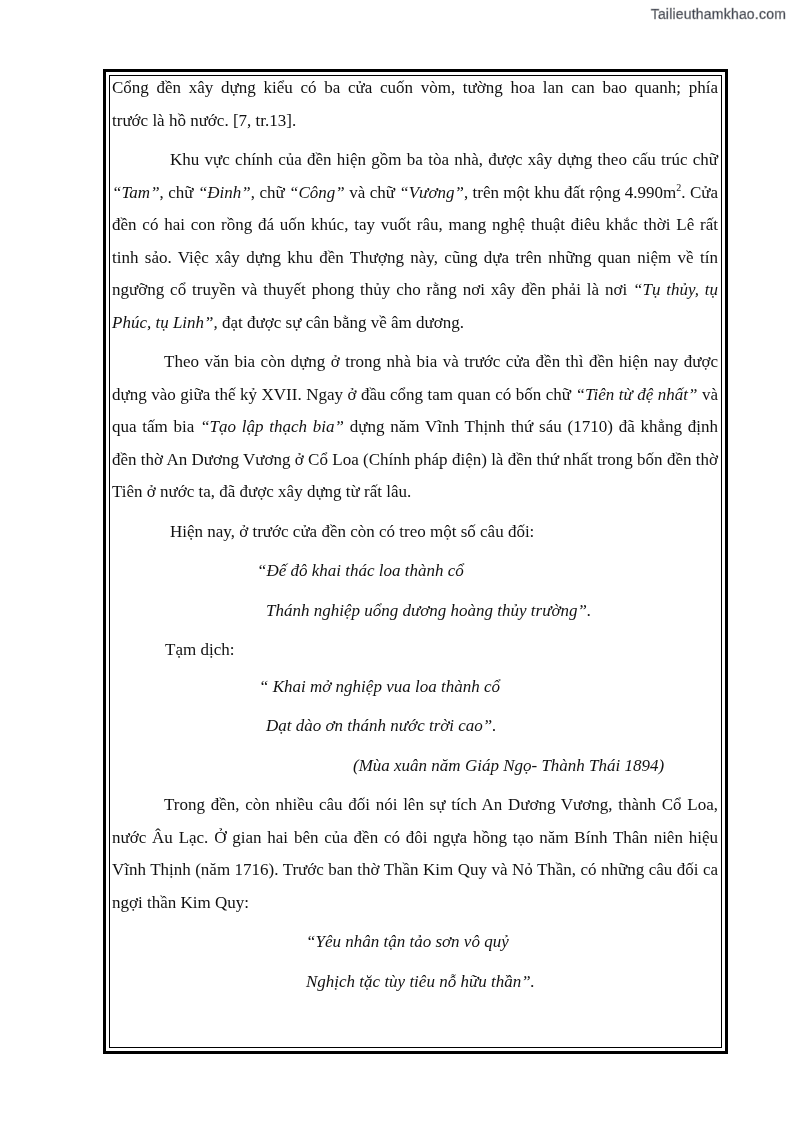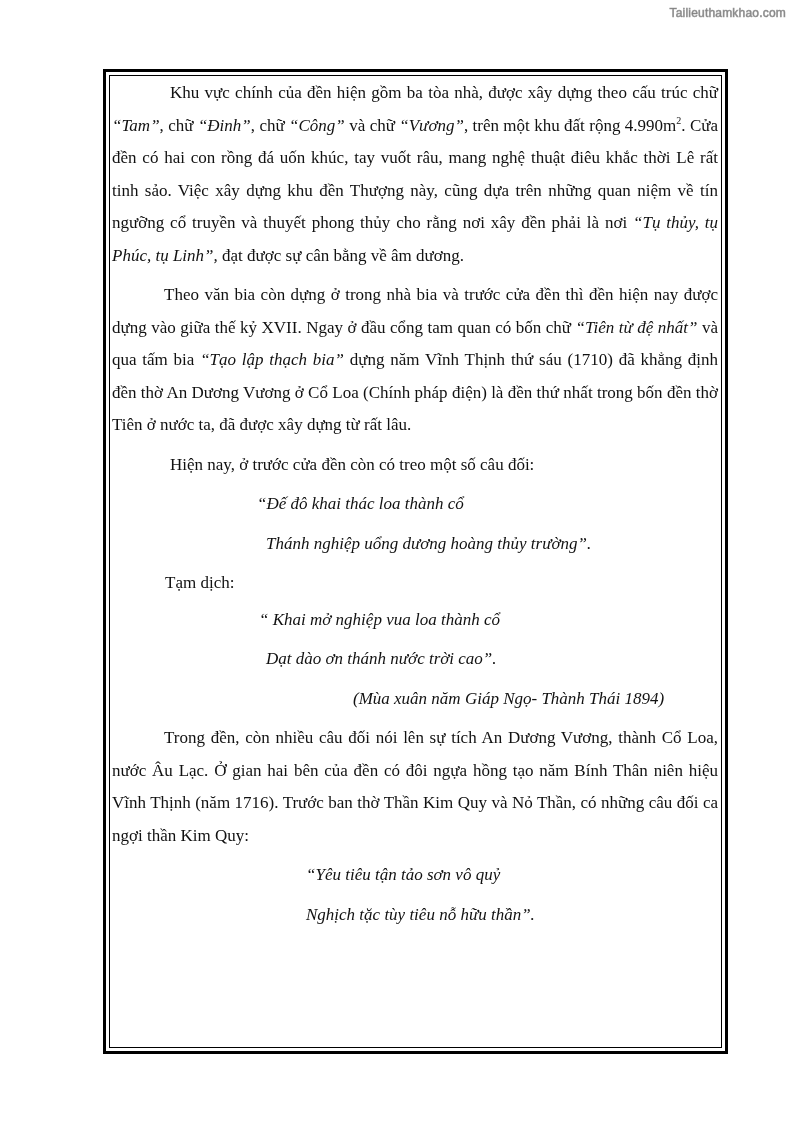--- a/index.html
+++ b/index.html
@@ -1,50 +1,54 @@
 <!DOCTYPE html>
 <html><head>
   <meta charset="utf-8">
   <style>
     html, body { margin: 0; padding: 0; background: #ffffff; }
     body { width: 794px; height: 1123px; position: relative; overflow: hidden; font-family: "Liberation Serif", serif; color: #111; }
-    .watermark { position: absolute; top: 6px; right: 8px; font-family: "Liberation Sans", sans-serif; font-size: 12px; color: #737373; -webkit-text-stroke: 0.6px #9a9a9a; letter-spacing: 0.2px; }
+    .watermark { position: absolute; top: 6px; right: 8px; font-family: "Liberation Sans", sans-serif; font-size: 14px; color: #0f172a; -webkit-text-stroke: 0.6px #9a9a9a; letter-spacing: 0.2px; }
     .frame-outer { position: absolute; left: 103px; top: 69px; width: 619px; height: 979px; border: 3px solid #000; }
     .frame-inner { position: absolute; left: 3px; top: 3px; right: 3px; bottom: 3px; border: 1px solid #000; }
     .content { position: absolute; left: 112px; top: 70px; width: 606px; font-size: 17px; line-height: 32.5px; }
     .p { margin: 0; text-align: justify; text-align-last: left; }
     .indent { text-indent: 58px; }
     .indent2 { text-indent: 52px; }
     .it { font-style: italic; }
     .verse { font-style: italic; margin: 0; white-space: nowrap; }
     .line { margin: 4px; white-space: nowrap; }
   </style>
 </head>
 <body>
 
 <div class="watermark">Tailieuthamkhao.com</div>
 
 <div class="frame-outer">
   <div class="frame-inner"></div>
 </div>
 
 <div class="content">
+  <p class="p" style="margin-top:2px;">
+    <span style="display:block;text-align:justify;text-align-last:justify;">Cổng đền xây dựng kiểu có ba cửa cuốn vòm, tường hoa lan can bao quanh; phía</span>
+    <span style="display:block;">trước là hồ nước. [7, tr.13].</span>
+  </p>
 
   <p class="p indent" style="margin-top:7px;"><span>Khu vực chính của đền hiện gồm ba tòa nhà, được xây dựng theo cấu trúc chữ </span><span class="it">“Tam”</span><span>, chữ </span><span class="it">“Đinh”</span><span>, chữ </span><span class="it">“Công”</span><span> và chữ </span><span class="it">“Vương”</span><span>, trên một khu đất rộng 4.990m</span><sup style="font-size:10px;line-height:0;">2</sup><span>. Cửa đền có hai con rồng đá uốn khúc, tay vuốt râu, mang nghệ thuật điêu khắc thời Lê rất tinh sảo. Việc xây dựng khu đền Thượng này, cũng dựa trên những quan niệm về tín ngưỡng cổ truyền và thuyết phong thủy cho rằng nơi xây đền phải là nơi </span><span class="it">“Tụ thủy, tụ Phúc, tụ Linh”,</span><span> đạt được sự cân bằng về âm dương.</span></p>
 
   <p class="p indent2" style="margin-top:7px;"><span>Theo văn bia còn dựng ở trong nhà bia và trước cửa đền thì đền hiện nay được dựng vào giữa thế kỷ XVII. Ngay ở đầu cổng tam quan có bốn chữ </span><span class="it">“Tiên từ đệ nhất”</span><span> và qua tấm bia </span><span class="it">“Tạo lập thạch bia”</span><span> dựng năm Vĩnh Thịnh thứ sáu (1710) đã khẳng định đền thờ An Dương Vương ở Cổ Loa (Chính pháp điện) là đền thứ nhất trong bốn đền thờ Tiên ở nước ta, đã được xây dựng từ rất lâu.</span></p>
 
   <p class="line" style="margin-top:7px;padding-left:54px;">Hiện nay, ở trước cửa đền còn có treo một số câu đối:</p>
 
   <p class="verse" style="margin-top:7px;padding-left:145px;">“Đế đô khai thác loa thành cổ</p>
   <p class="verse" style="margin-top:7px;padding-left:154px;">Thánh nghiệp uổng dương hoàng thủy trường”.</p>
 
   <p class="line" style="margin-top:7px;padding-left:49px;font-family:Liberation Serif, serif;">Tạm dịch:</p>
 
   <p class="verse" style="margin-top:1px;padding-left:147px;">“ Khai mở nghiệp vua loa thành cổ</p>
   <p class="verse" style="margin-top:7px;padding-left:154px;">Dạt dào ơn thánh nước trời cao”.</p>
   <p class="verse" style="margin-top:7px;padding-left:241px;">(Mùa xuân năm Giáp Ngọ- Thành Thái 1894)</p>
 
   <p class="p indent2" style="margin-top:7px;">Trong đền, còn nhiều câu đối nói lên sự tích An Dương Vương, thành Cổ Loa, nước Âu Lạc. Ở gian hai bên của đền có đôi ngựa hồng tạo năm Bính Thân niên hiệu Vĩnh Thịnh (năm 1716). Trước ban thờ Thần Kim Quy và Nỏ Thần, có những câu đối ca ngợi thần Kim Quy:</p>
 
-  <p class="verse" style="margin-top:7px;padding-left:194px;">“Yêu tiêu tận tảo sơn vô quỷ</p>
+  <p class="verse" style="margin-top:7px;padding-left:194px;">“Yêu nhân tận tảo sơn vô quỷ</p>
   <p class="verse" style="margin-top:7px;padding-left:194px;font-style:italic;">Nghịch tặc tùy tiêu nỗ hữu thần”.</p>
 </div>
 
 </body></html>

